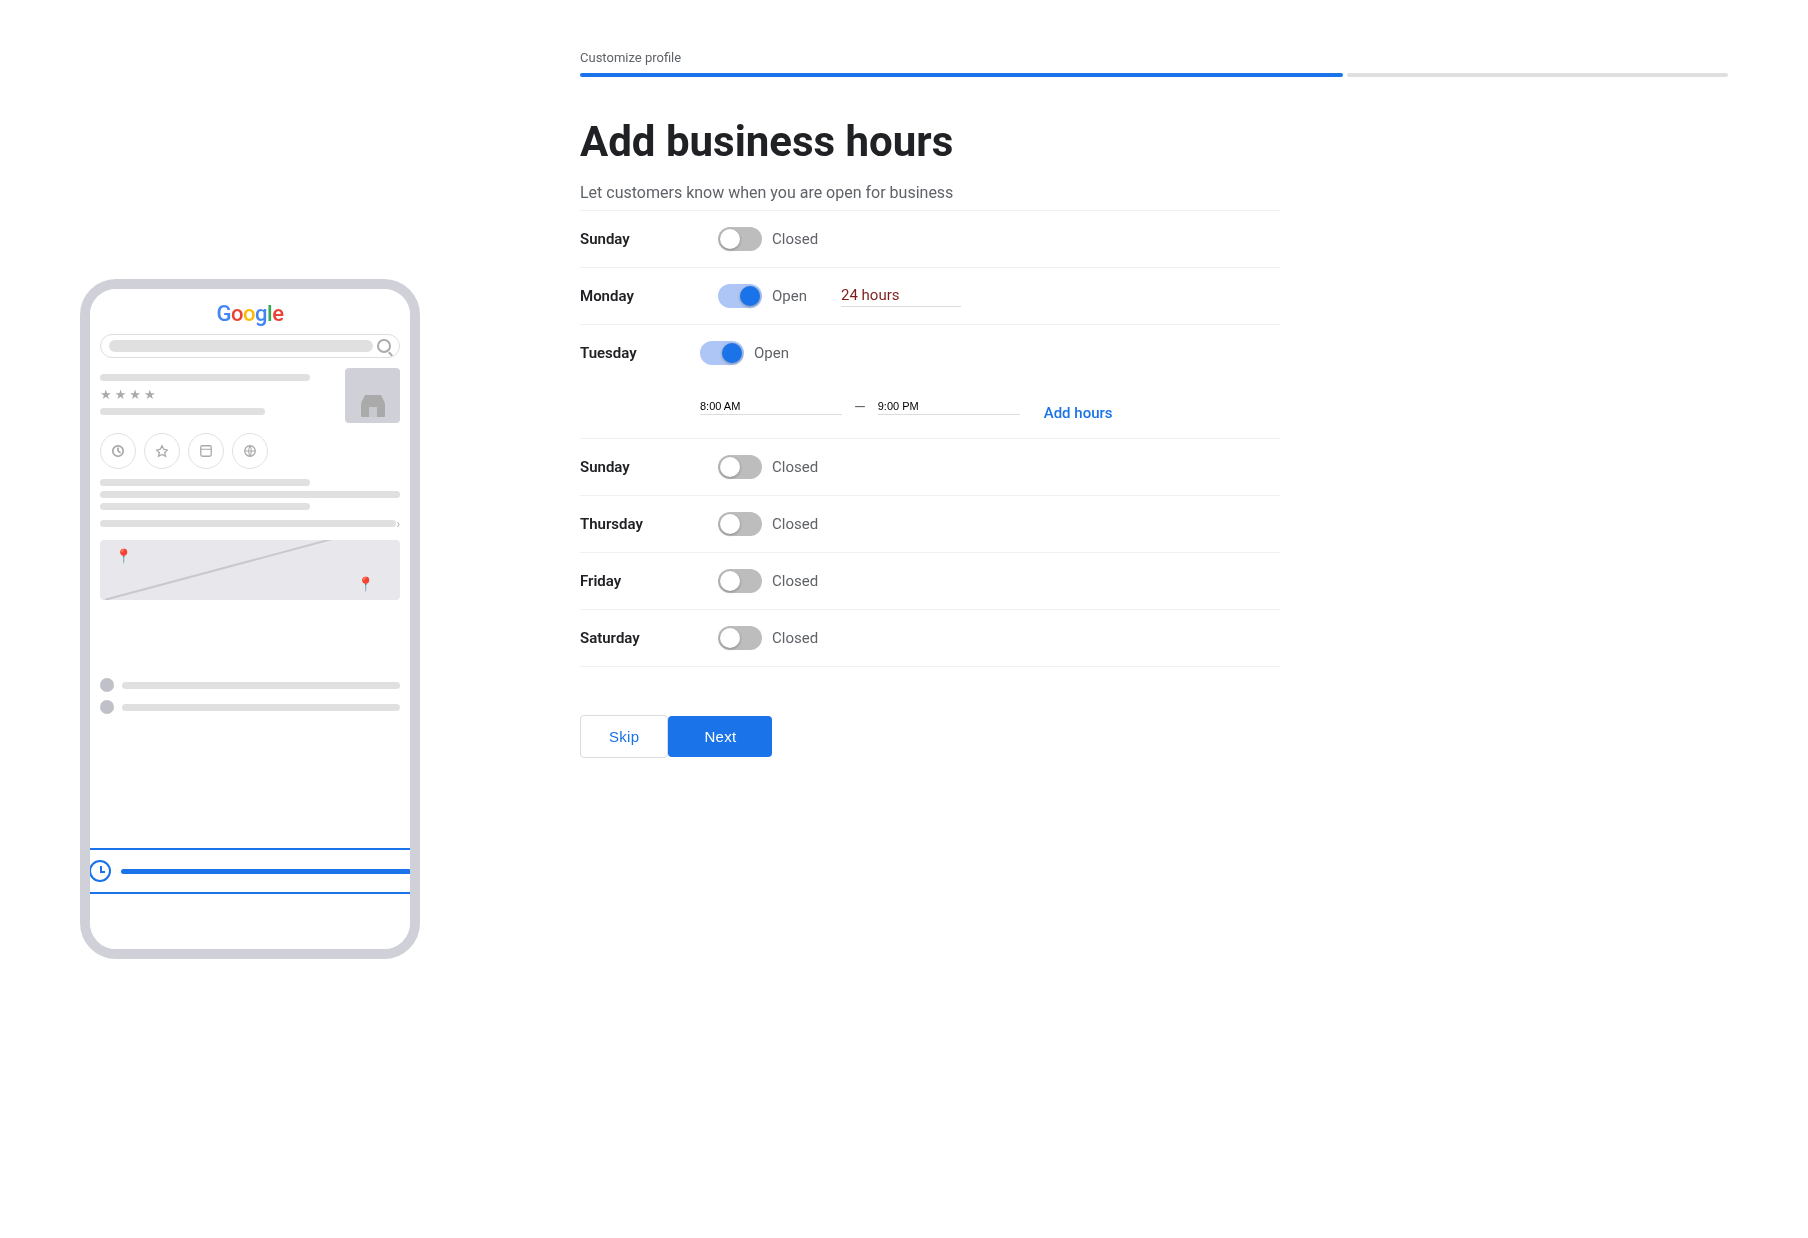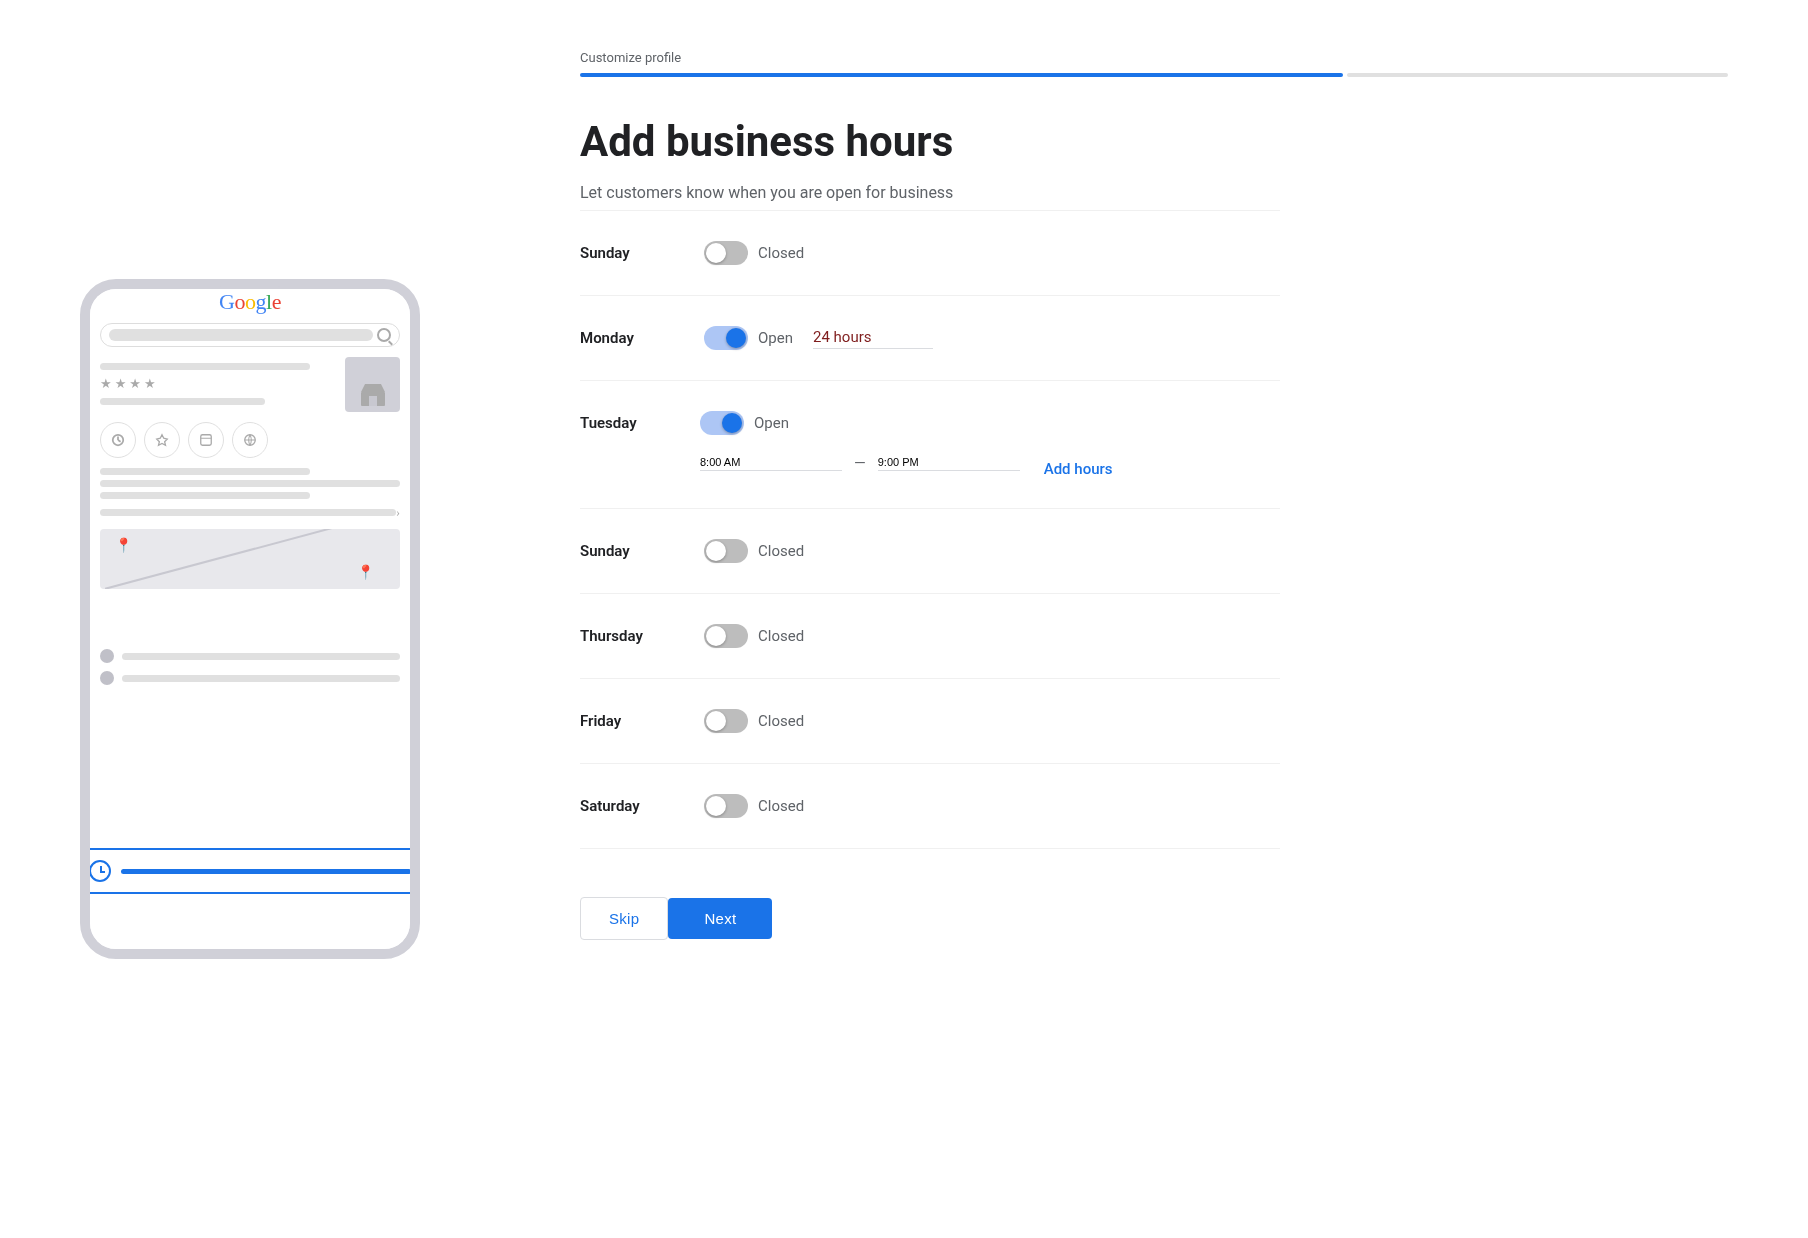--- a/index.html
+++ b/index.html
@@ -47,22 +47,21 @@
       top: -7px;
       left: 50%;
       transform: translateX(-50%);
       width: 60px;
       height: 5px;
       background: #d0d0d8;
       border-radius: 3px;
     }
 
     .phone-content {
-      padding: 0 10px;
-      font-family: Liberation Serif, serif;
+      padding: 12px 10px;
     }
 
     
     .google-logo {
       text-align: center;
       font-size: 22px;
       font-weight: 500;
       margin-bottom: 8px;
       letter-spacing: -0.5px;
     }
@@ -334,23 +333,23 @@
 
     
     .hours-table {
       width: 100%;
       max-width: 700px;
     }
 
     .hours-row {
       display: flex;
       align-items: center;
-      padding: 30px 0;
+      padding: 16px 0;
       border-bottom: 1px solid #f0f0f0;
-      gap: 4px;
+      gap: 18px;
       flex-wrap: wrap;
     }
 
     .hours-row:first-child {
       border-top: 1px solid #f0f0f0;
     }
 
     .day-label {
       font-size: 15px;
       font-weight: 600;

